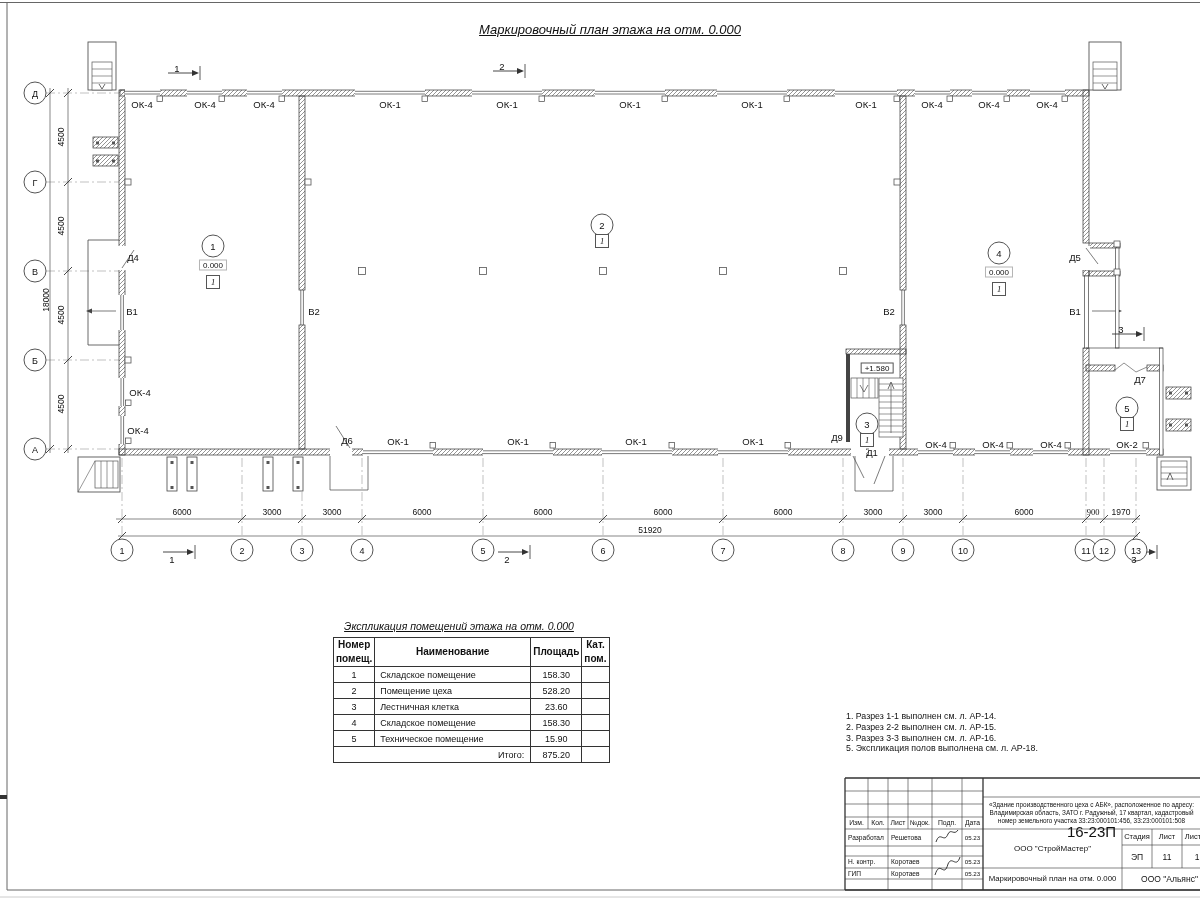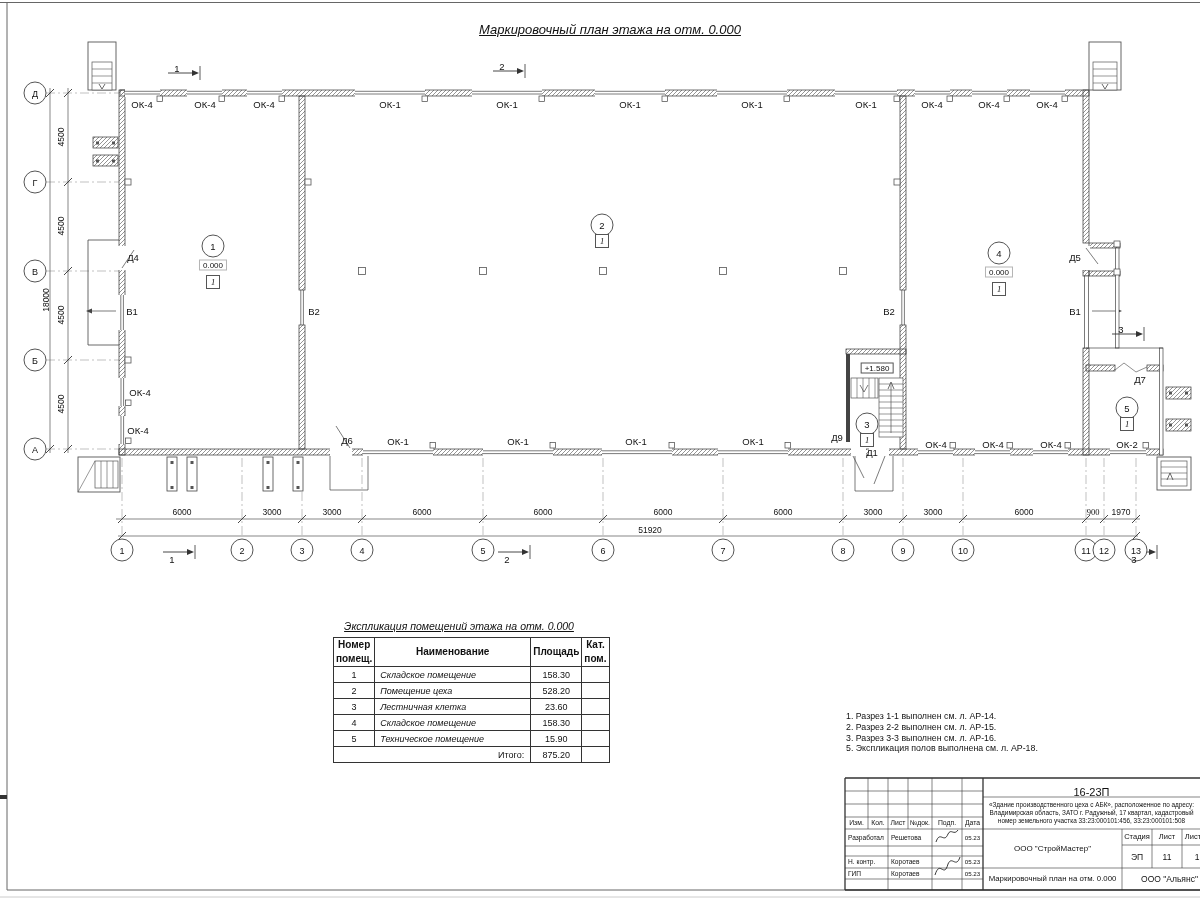--- a/index.html
+++ b/index.html
@@ -28,21 +28,21 @@
   .main-title span{text-decoration:underline;}
   .table-title{position:absolute;left:318px;top:620px;width:282px;text-align:center;
           font-style:italic;font-size:10.5px;}
   .table-title span{text-decoration:underline;}
   .exp-table{position:absolute;left:333px;top:637px;border-collapse:collapse;
           font-size:9px;table-layout:fixed;}
   .exp-table th,.exp-table td{border:1px solid #333;padding:0 2px;text-align:center;
           overflow:hidden;}
   .exp-table th{font-weight:bold;font-size:10px;height:26px;line-height:14px;}
   .exp-table td{height:15px;}
-  .exp-table td.nm{text-align:left;padding-left:5px;font-style:italic;}
+  .exp-table td.nm{text-align:left;padding-left:5px;}
   .exp-table td.total{text-align:right;padding-right:6px;}
   .notes{position:absolute;left:846px;top:711px;width:330px;font-size:8.8px;line-height:10.8px;}
   .note{padding-left:14px;text-indent:-14px;}
   .tb-cell{position:absolute;display:flex;align-items:center;justify-content:center;
           text-align:center;font-size:7px;line-height:8px;white-space:nowrap;}
   .tb-cell.left{justify-content:flex-start;padding-left:3px;}
   .tb-cell.wrap{white-space:normal;}
 </style>
 </head>
 <body>
@@ -457,21 +457,21 @@
   </table>
 
   <div class="notes">
       <div class="note">1. Разрез 1-1 выполнен см. л. АР-14.</div>
       <div class="note">2. Разрез 2-2 выполнен см. л. АР-15.</div>
       <div class="note">3. Разрез 3-3 выполнен см. л. АР-16.</div>
       <div class="note">5. Экспликация полов выполнена см. л. АР-18.</div>
     </div>
 
   <div class="abs" style="left:0;top:0;width:1200px;height:900px">
-      <div class="tb-cell " style="left: 983px; top: 778px; width: 217px; height: 27px; font-size: 11px;">16-23П</div>
+      <div class="tb-cell " style="left: 983px; top: 818px; width: 217px; height: 27px; font-size: 15px;">16-23П</div>
       <div class="tb-cell wrap" style="left: 987px; top: 797px; width: 209px; height: 32px; font-size: 6.4px;">«Здание производственного цеха с АБК», расположенное по адресу: Владимирская область, ЗАТО г. Радужный, 17 квартал, кадастровый номер земельного участка 33:23:000101:456, 33:23:000101:508</div>
       <div class="tb-cell " style="left: 845px; top: 817px; width: 23px; height: 12px; font-size: 6.8px;">Изм.</div>
       <div class="tb-cell " style="left: 868px; top: 817px; width: 20px; height: 12px; font-size: 6.8px;">Кол.</div>
       <div class="tb-cell " style="left: 888px; top: 817px; width: 20px; height: 12px; font-size: 6.8px;">Лист</div>
       <div class="tb-cell " style="left: 908px; top: 817px; width: 24px; height: 12px; font-size: 6.8px;">№док.</div>
       <div class="tb-cell " style="left: 932px; top: 817px; width: 30px; height: 12px; font-size: 6.8px;">Подп.</div>
       <div class="tb-cell " style="left: 962px; top: 817px; width: 21px; height: 12px; font-size: 6.8px;">Дата</div>
       <div class="tb-cell left" style="left: 845px; top: 829px; width: 43px; height: 17px; font-size: 6.6px;">Разработал</div>
       <div class="tb-cell left" style="left: 888px; top: 829px; width: 44px; height: 17px; font-size: 6.6px;">Решетова</div>
       <div class="tb-cell " style="left: 962px; top: 829px; width: 21px; height: 17px; font-size: 6.2px;">05.23</div>

